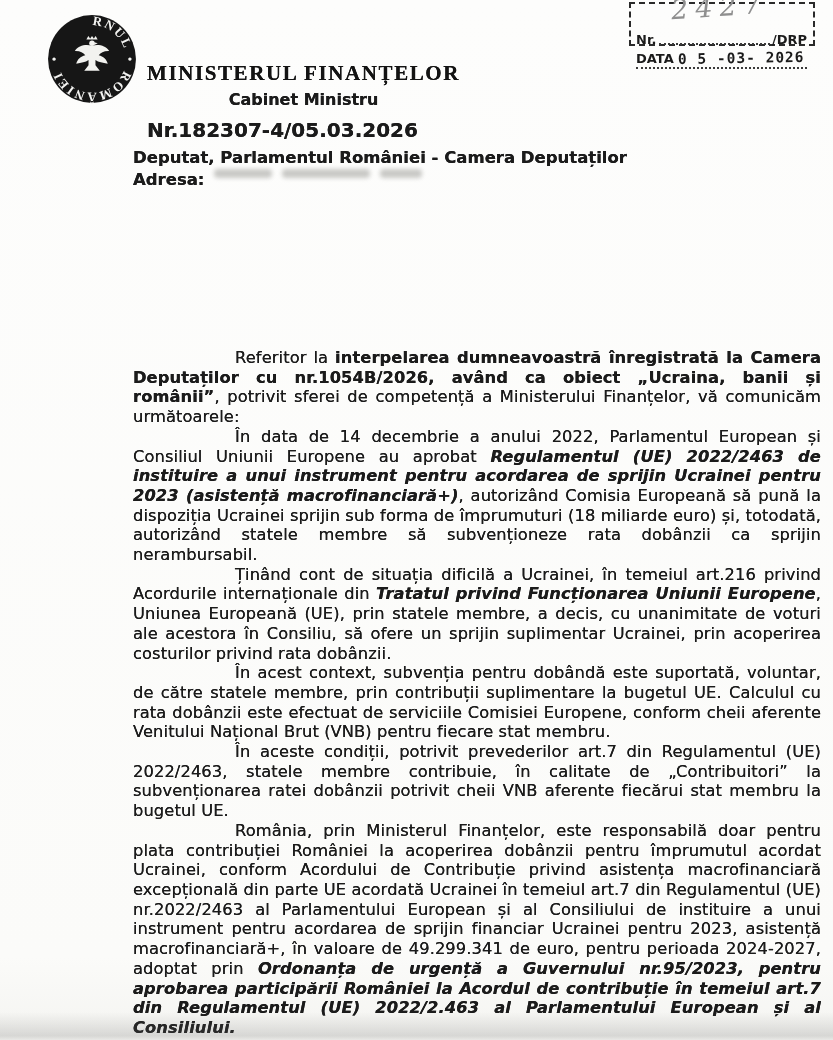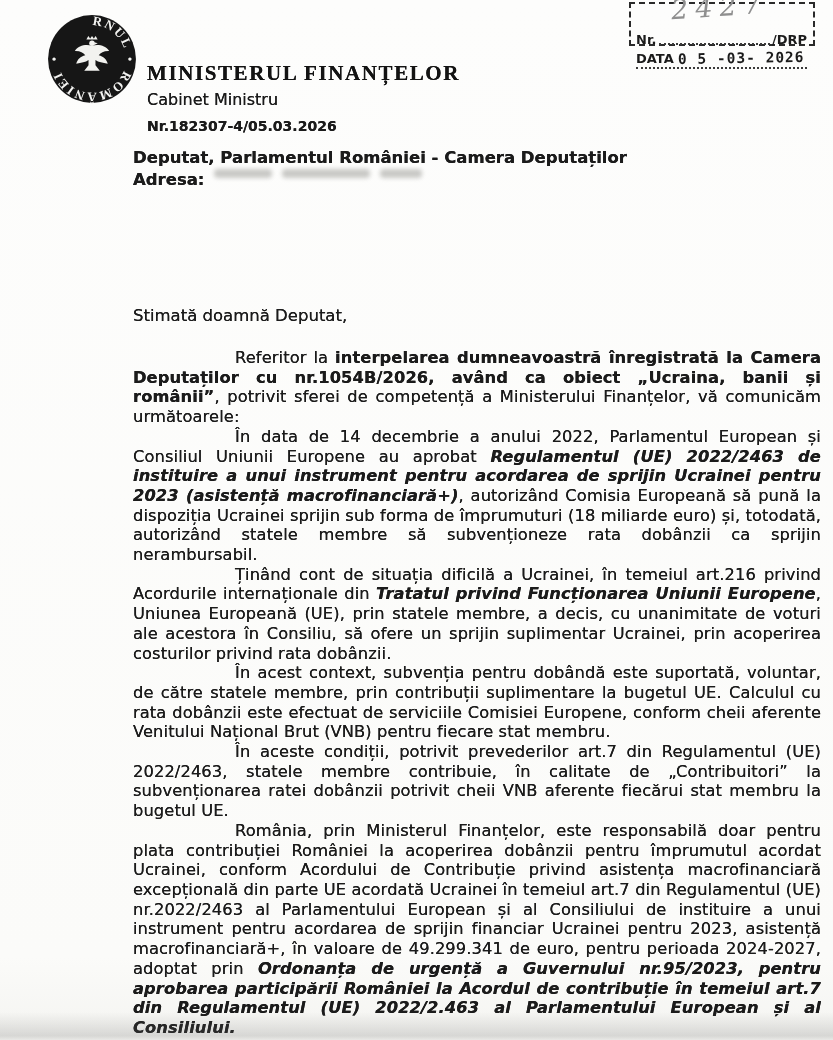--- a/index.html
+++ b/index.html
@@ -7,22 +7,22 @@
     position:relative;width:833px;height:1040px;overflow:hidden;
     background:linear-gradient(180deg,#fdfdfc 0%,#fbfbf9 92%,#f4f4f1 100%);
     font-family:"DejaVu Sans",sans-serif;color:#1b1b1b;
   }
   .page *{box-sizing:border-box;}
   
   .seal{position:absolute;left:46px;top:13px;width:92px;height:92px;}
   .header-text{position:absolute;left:147px;top:27px;margin-top:34px;}
   .ministry{font-family:"Liberation Serif","DejaVu Serif",serif;font-size:21px;font-weight:bold;
     letter-spacing:1.6px;color:#131313;text-shadow:0 0 .5px #131313;}
-  .office{font-size:16px;font-weight:400;margin-top:4px;text-shadow:0 0 .4px #1b1b1b;}
-  .reg{font-size:14px;font-weight:600;margin-top:9px;text-shadow:0 0 .4px #1b1b1b;}
+  .office{font-size:16px;font-weight:700;margin-top:4px;text-shadow:0 0 .4px #1b1b1b;text-align:center;}
+  .reg{font-size:20px;font-weight:600;margin-top:9px;text-shadow:0 0 .4px #1b1b1b;}
   
   .stamp{position:absolute;left:629px;top:2px;width:186px;height:44px;
     border:2px dashed #2a2a2a;padding:2px 6px 2px 5px;font-size:13px;font-weight:600;}
   .stamp-row1{display:flex;align-items:flex-end;height:17px;margin-top:24px;}
   .stamp-leader{flex:1;border-bottom:2px dotted #3a3a3a;margin:0 2px 2px 3px;}
   .stamp-row2{display:flex;align-items:baseline;margin-top:3px;border-bottom:2px dotted #3a3a3a;padding-bottom:1px;}
   .stamp-date{font-family:"DejaVu Sans Mono",monospace;font-size:14.5px;font-weight:bold;
     letter-spacing:1px;margin-left:4px;transform:rotate(-1deg);white-space:nowrap;}
   .handwritten{position:absolute;left:40px;top:-13px;font-family:"DejaVu Serif",serif;
     font-style:italic;font-size:27px;color:#8f8f8f;letter-spacing:7px;transform:rotate(-4deg);font-weight:400;}
@@ -99,21 +99,20 @@
     <div class="addr-line">
       <span>Adresa:</span>
       <span class="redacted">
         <i style="width:58px"></i>
           <i style="width:88px"></i>
           <i style="width:42px"></i>
       </span>
     </div>
   </div>
 
-  <div class="salutation">Stimată doamnă Deputat,</div>
 
   <div class="letter-body">
       <p class="para"><span class="seg-n">Referitor la </span><span class="seg-b">interpelarea dumneavoastră înregistrată la Camera Deputaților cu nr.1054B/2026, având ca obiect „Ucraina, banii și românii”</span><span class="seg-n">, potrivit sferei de competență a Ministerului Finanțelor, vă comunicăm următoarele:</span></p>
       <p class="para"><span class="seg-n">În data de 14 decembrie a anului 2022, Parlamentul European și Consiliul Uniunii Europene au aprobat </span><span class="seg-bi">Regulamentul (UE) 2022/2463 de instituire a unui instrument pentru acordarea de sprijin Ucrainei pentru 2023 (asistență macrofinanciară+)</span><span class="seg-n">, autorizând Comisia Europeană să pună la dispoziția Ucrainei sprijin sub forma de împrumuturi (18 miliarde euro) și, totodată, autorizând statele membre să subvenționeze rata dobânzii ca sprijin nerambursabil.</span></p>
       <p class="para"><span class="seg-n">Ținând cont de situația dificilă a Ucrainei, în temeiul art.216 privind Acordurile internaționale din </span><span class="seg-bi">Tratatul privind Funcționarea Uniunii Europene</span><span class="seg-n">, Uniunea Europeană (UE), prin statele membre, a decis, cu unanimitate de voturi ale acestora în Consiliu, să ofere un sprijin suplimentar Ucrainei, prin acoperirea costurilor privind rata dobânzii.</span></p>
       <p class="para"><span class="seg-n">În acest context, subvenția pentru dobândă este suportată, voluntar, de către statele membre, prin contribuții suplimentare la bugetul UE. Calculul cu rata dobânzii este efectuat de serviciile Comisiei Europene, conform cheii aferente Venitului Național Brut (VNB) pentru fiecare stat membru.</span></p>
       <p class="para"><span class="seg-n">În aceste condiții, potrivit prevederilor art.7 din Regulamentul (UE) 2022/2463, statele membre contribuie, în calitate de „Contribuitori” la subvenționarea ratei dobânzii potrivit cheii VNB aferente fiecărui stat membru la bugetul UE.</span></p>
       <p class="para"><span class="seg-n">România, prin Ministerul Finanțelor, este responsabilă doar pentru plata contribuției României la acoperirea dobânzii pentru împrumutul acordat Ucrainei, conform Acordului de Contribuție privind asistența macrofinanciară excepțională din parte UE acordată Ucrainei în temeiul art.7 din Regulamentul (UE) nr.2022/2463 al Parlamentului European și al Consiliului de instituire a unui instrument pentru acordarea de sprijin financiar Ucrainei pentru 2023, asistență macrofinanciară+, în valoare de 49.299.341 de euro, pentru perioada 2024-2027, adoptat prin </span><span class="seg-bi">Ordonanța de urgență a Guvernului nr.95/2023, pentru aprobarea participării României la Acordul de contribuție în temeiul art.7 din Regulamentul (UE) 2022/2.463 al Parlamentului European și al Consiliului.</span></p>
     </div>
 

